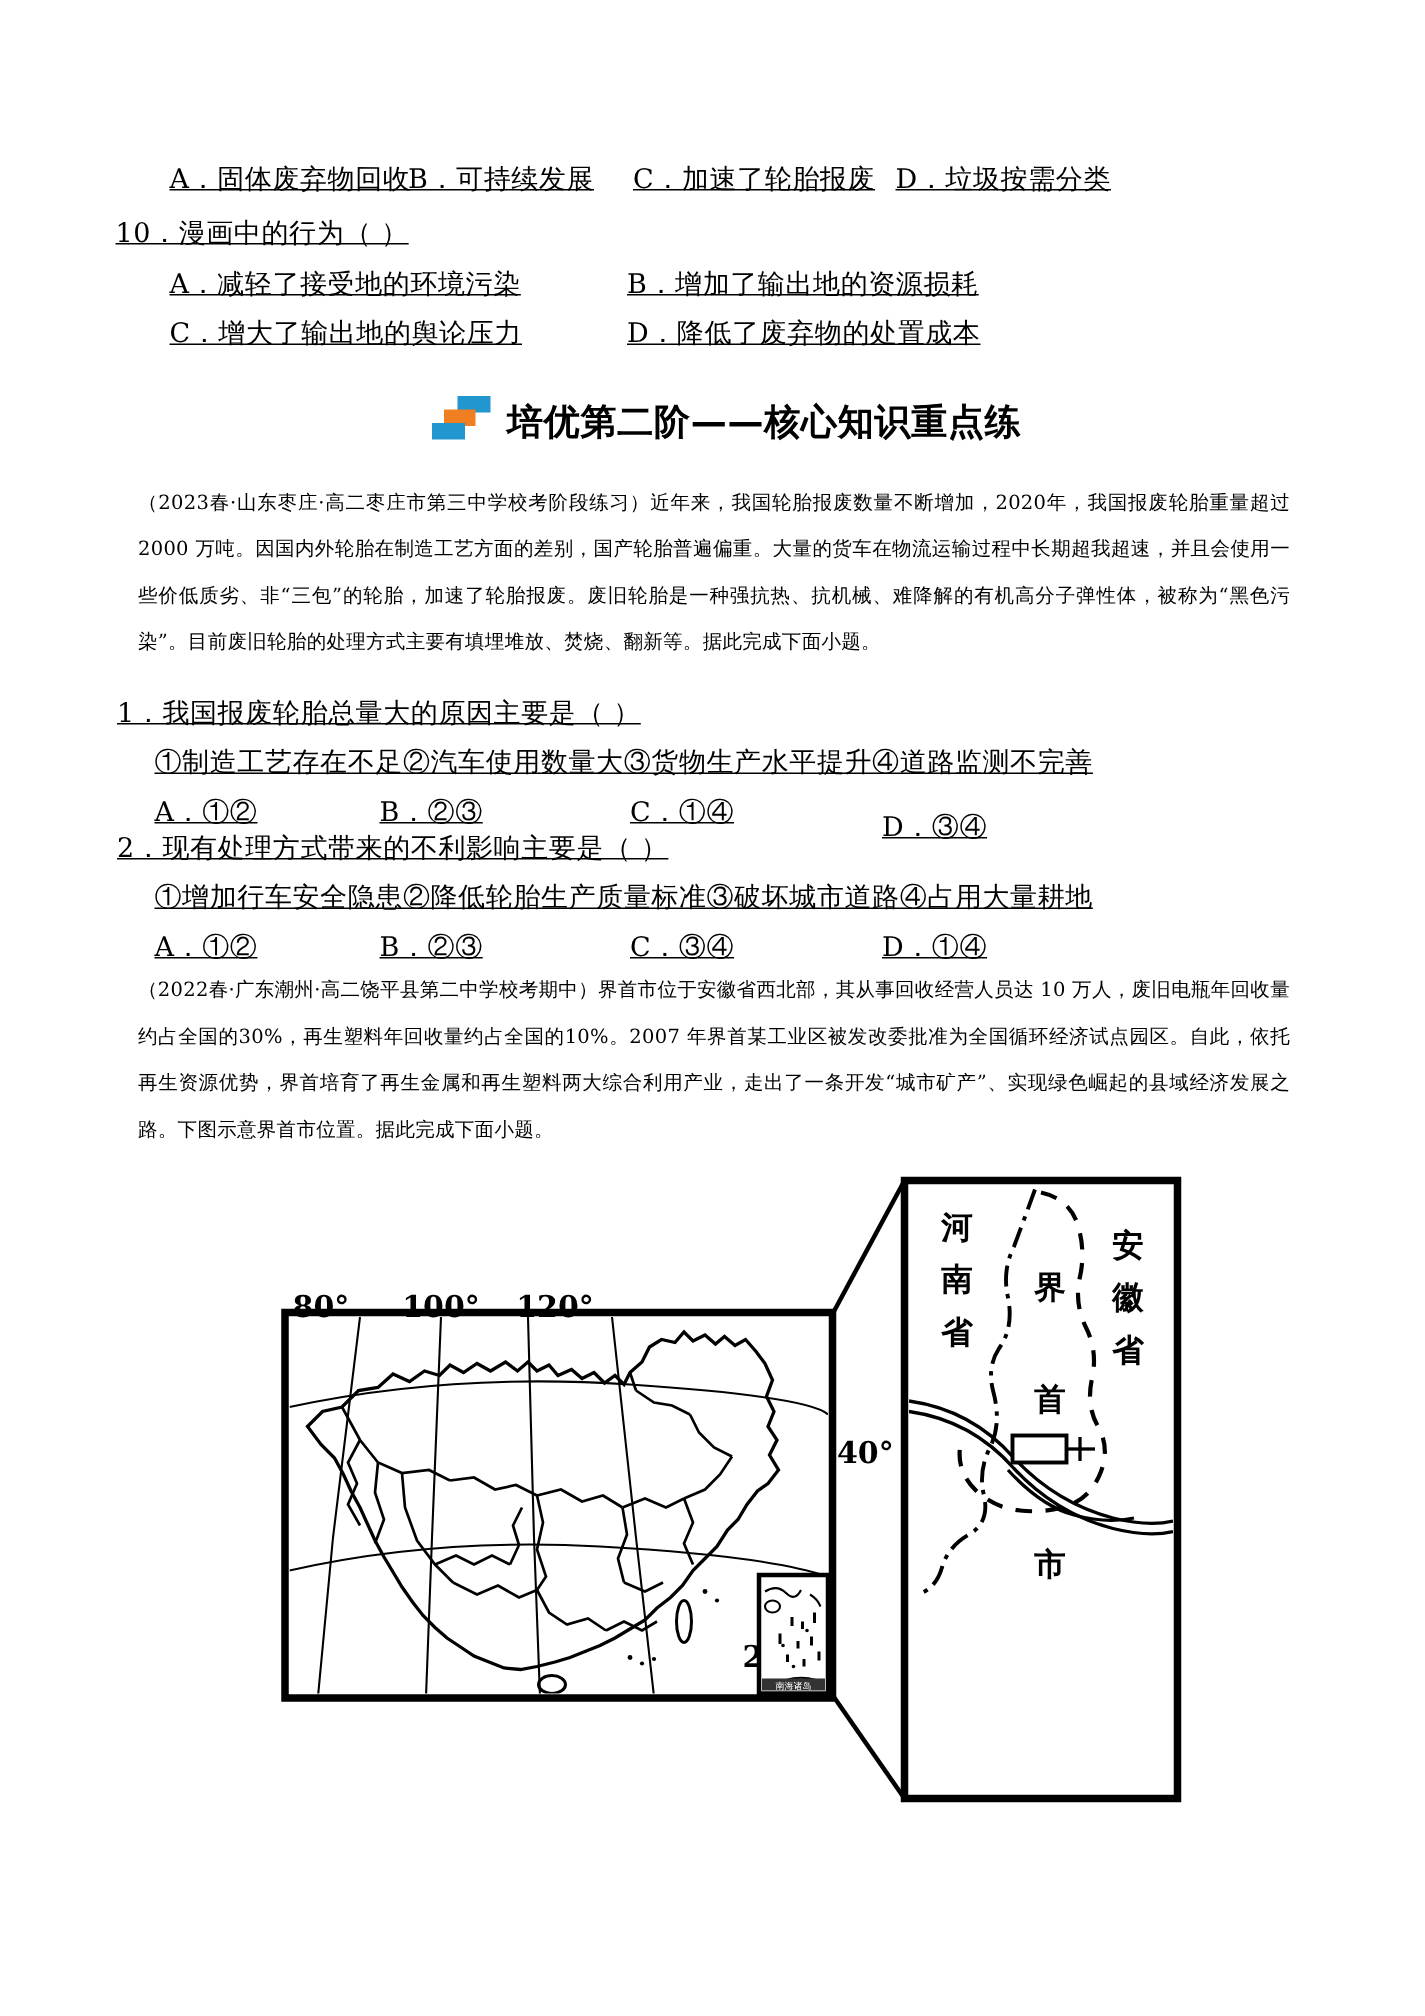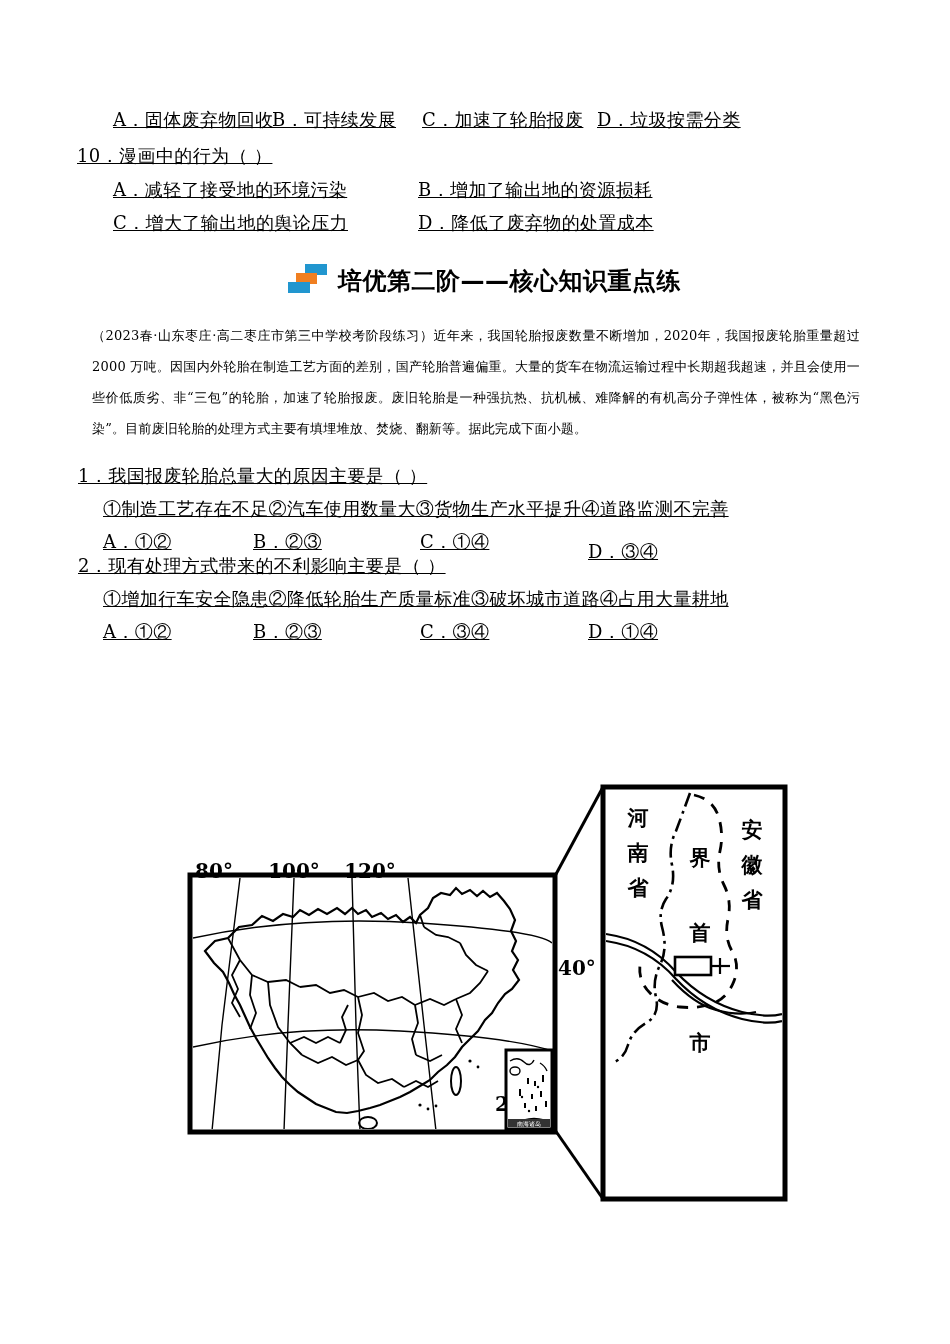--- a/index.html
+++ b/index.html
@@ -127,20 +127,23 @@
   <div class="row" style="left:420px; top:532px;text-align:center;">C．①④</div>
   <div class="row" style="left:588px; top:532px;margin-top:10px;">D．③④</div>
 
   <div class="row" style="left:78px; top:556px;">2．现有处理方式带来的不利影响主要是（  ）</div>
   <div class="row" style="left:103px; top:589px;">①增加行车安全隐患②降低轮胎生产质量标准③破坏城市道路④占用大量耕地</div>
   <div class="row" style="left:103px; top:622px;">A．①②</div>
   <div class="row" style="left:253px; top:622px;">B．②③</div>
   <div class="row" style="left:420px; top:622px;">C．③④</div>
   <div class="row" style="left:588px; top:622px;">D．①④</div>
 
+  <div class="para" style="left:92px; top:645px; width:768px;">
+    <span>（2022春·广东潮州·高二饶平县第二中学校考期中）</span><span>界首市位于安徽省西北部，其从事回收经营人员达 10 万人，废旧电瓶年回收量约占全国的30%，再生塑料年回收量约占全国的10%。2007 年界首某工业区被发改委批准为全国循环经济试点园区。自此，依托再生资源优势，界首培育了再生金属和再生塑料两大综合利用产业，走出了一条开发“城市矿产”、实现绿色崛起的县域经济发展之路。下图示意界首市位置。据此完成下面小题。</span>
+  </div>
 
   <div class="figure">
     <svg width="950" height="450" viewBox="0 0 950 450" xmlns="http://www.w3.org/2000/svg">
 
       <g stroke="#000" stroke-width="3" fill="none">
         <line x1="555" y1="101" x2="603" y2="12"></line>
         <line x1="555" y1="355" x2="603" y2="424"></line>
       </g>
 
       <g>

